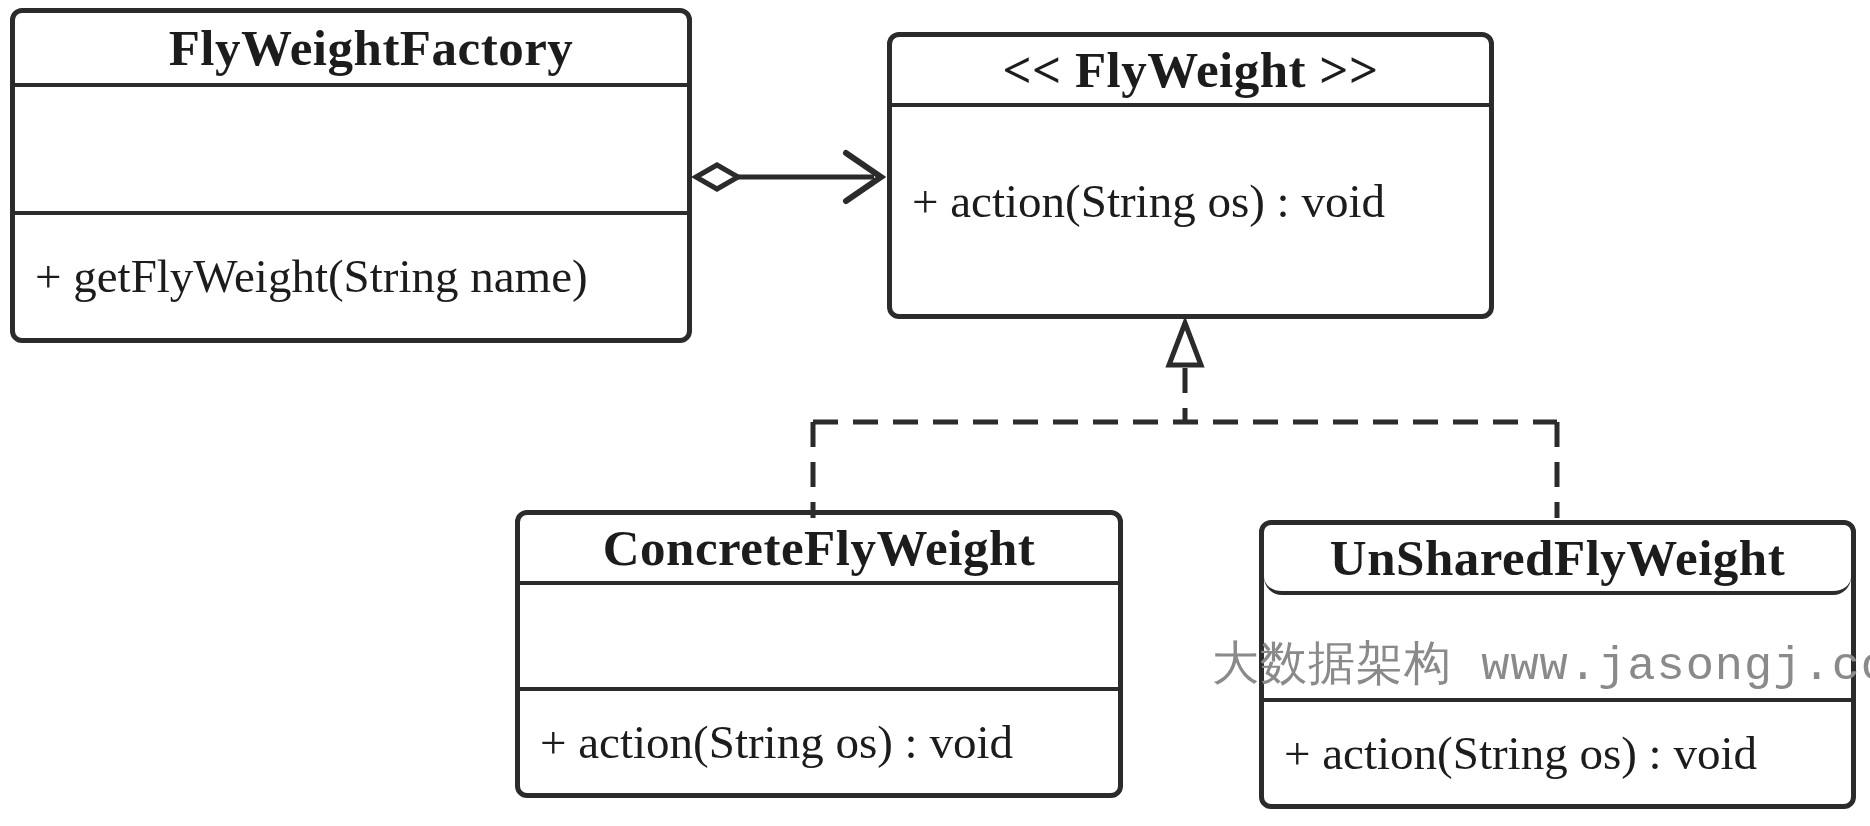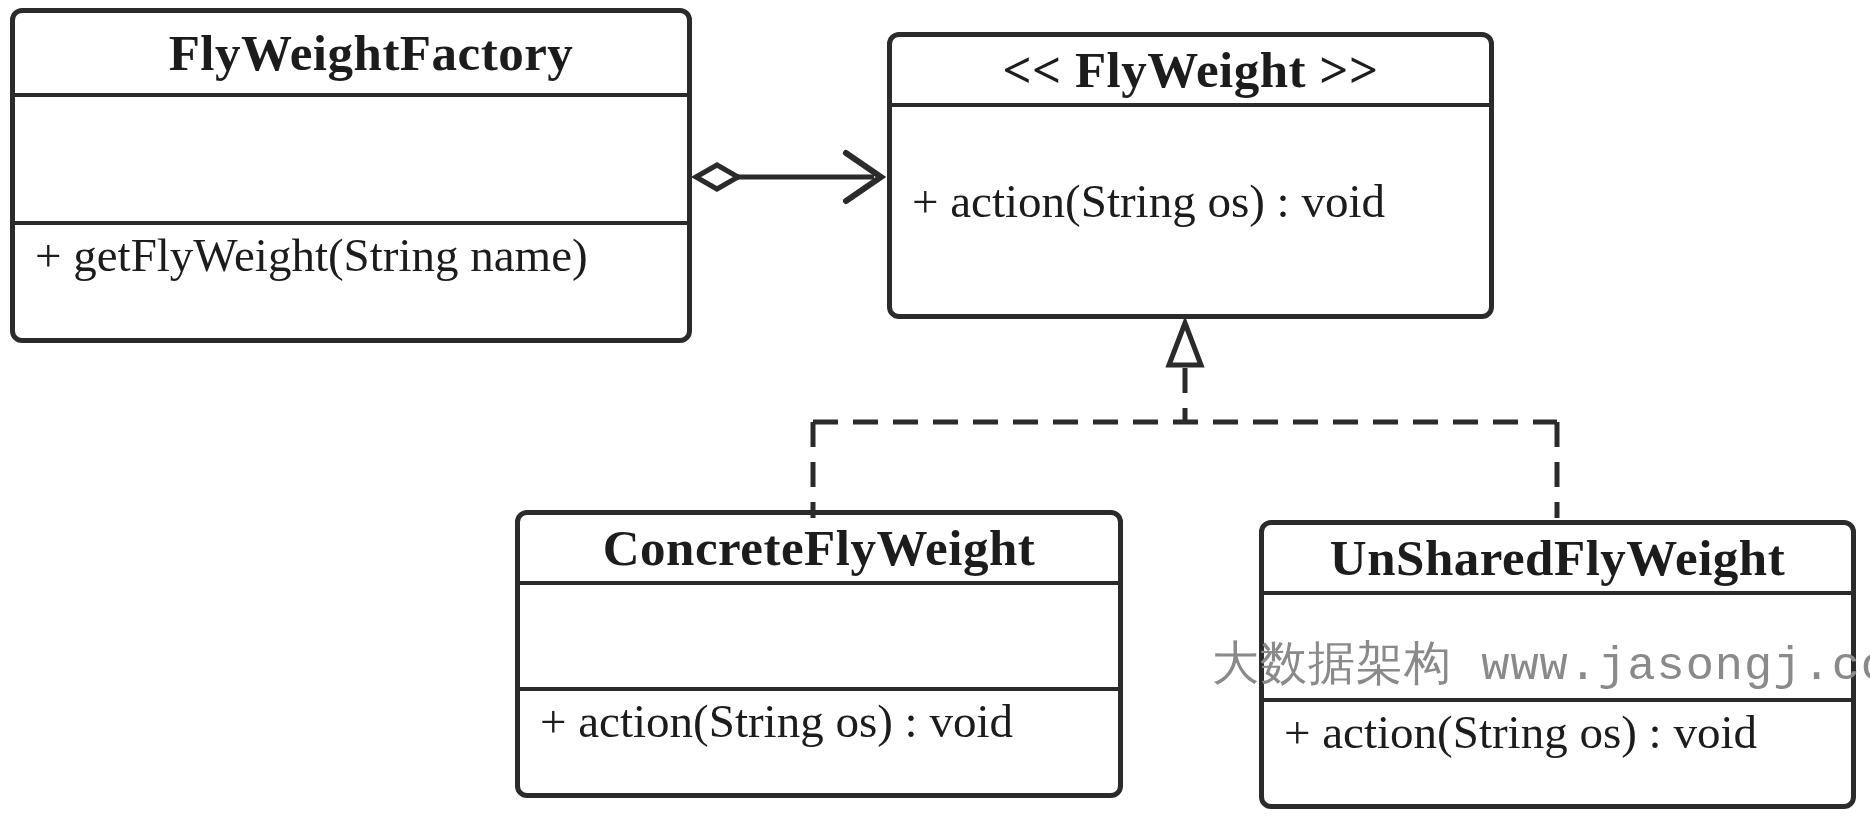--- a/index.html
+++ b/index.html
@@ -38,41 +38,41 @@
   }
   .uml-attrs {
     box-sizing: border-box;
     border-bottom: 4px solid #2b2b2b;
   }
   .uml-methods {
     box-sizing: border-box;
     flex: 1;
     display: flex;
     flex-direction: column;
-    justify-content: flex-start;
+    justify-content: center;
     font-size: 47px;
     line-height: 1.28;
     padding-left: 20px;
     padding-right: 6px;
     white-space: nowrap;
   }
   
   .c-factory { left: 10px; top: 8px; width: 682px; height: 335px; }
-  .c-factory .uml-header { height: 84px; padding-left: 40px; }
+  .c-factory .uml-header { height: 74px; padding-left: 40px; }
   .c-factory .uml-attrs  { height: 128px; }
   
   .c-flyweight { left: 887px; top: 32px; width: 607px; height: 287px; }
   .c-flyweight .uml-header { height: 70px; }
   
   .c-concrete { left: 515px; top: 510px; width: 608px; height: 288px; }
   .c-concrete .uml-header { height: 70px; }
   .c-concrete .uml-attrs  { height: 106px; }
   
   .c-unshared { left: 1259px; top: 520px; width: 597px; height: 289px; }
-  .c-unshared .uml-header { height: 70px; }
+  .c-unshared .uml-header { height: 70px; border-radius: 18px; }
   .c-unshared .uml-attrs  { height: 107px; }
 
   .connector-layer {
     position: absolute;
     left: 0; top: 0;
     width: 1870px;
     height: 826px;
     pointer-events: none;
     z-index: 2;
   }

